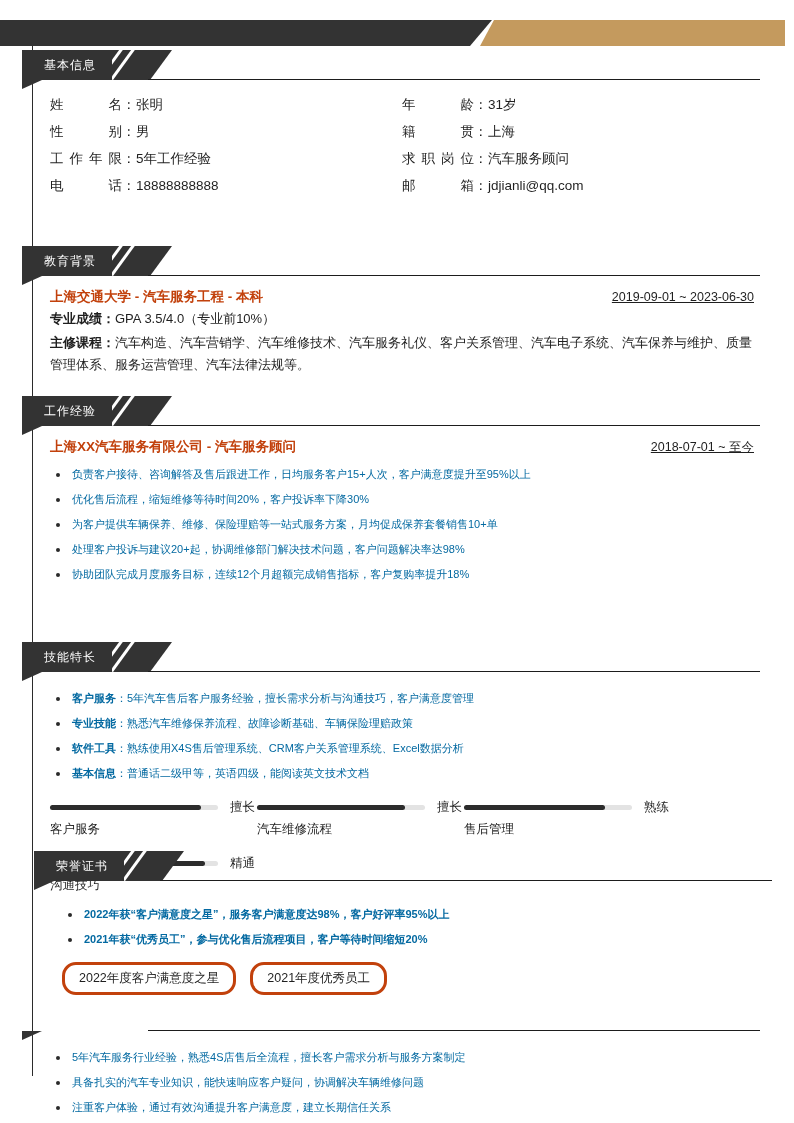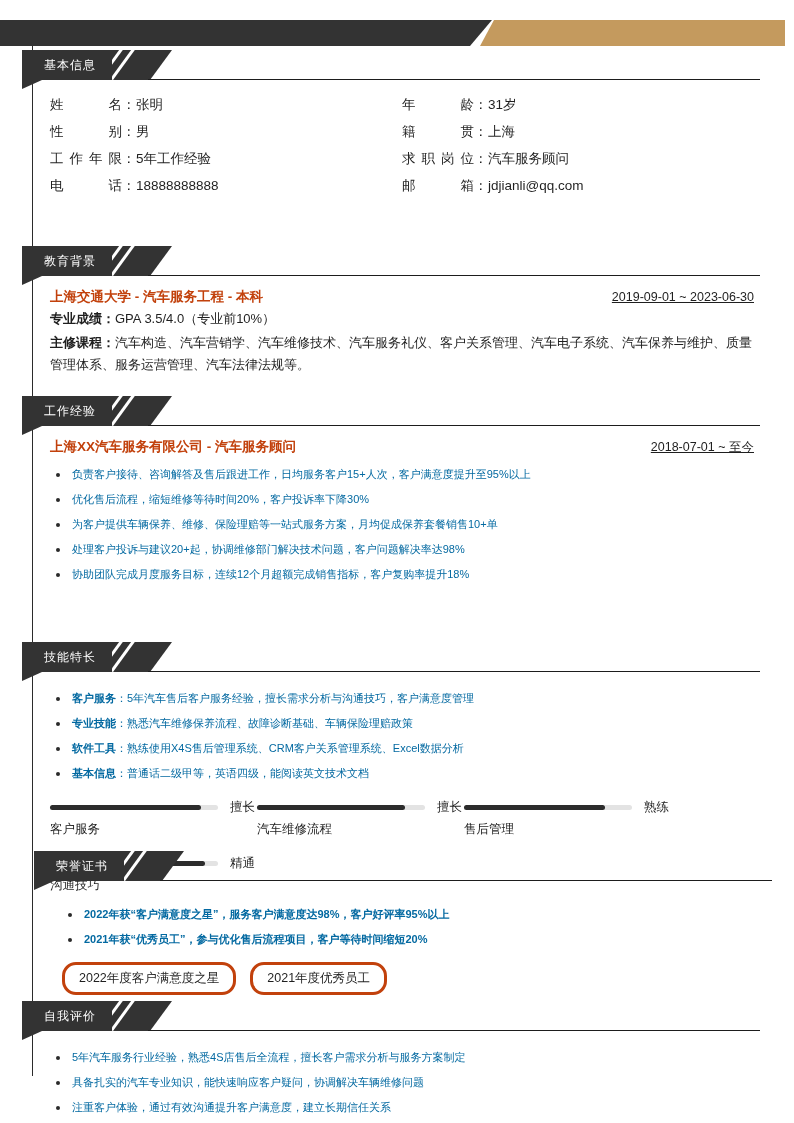--- a/index.html
+++ b/index.html
@@ -342,27 +342,20 @@
       </ul>
       <div class="pills">
         <span class="pill">2022年度客户满意度之星</span>
         <span class="pill">2021年度优秀员工</span>
       </div>
     </div>
   </div>
 
   <div class="section" style="top:1001px;">
     <div class="sec-head">
-      <div class="sec-tab">
-        <span class="txt">自我评价</span>
-        <span class="slash">
-            <i></i>
-            <i></i>
-          </span>
-      </div>
       <div class="sec-notch"></div>
       <div class="sec-rule"></div>
     </div>
     <div class="sec-body">
       <ul class="bullets" style="margin-top:2px;">
         <li>5年汽车服务行业经验，熟悉4S店售后全流程，擅长客户需求分析与服务方案制定</li>
         <li>具备扎实的汽车专业知识，能快速响应客户疑问，协调解决车辆维修问题</li>
         <li>注重客户体验，通过有效沟通提升客户满意度，建立长期信任关系</li>
         <li>持续学习汽车新技术与服务模式，保持专业能力持续提升</li>
       </ul>

